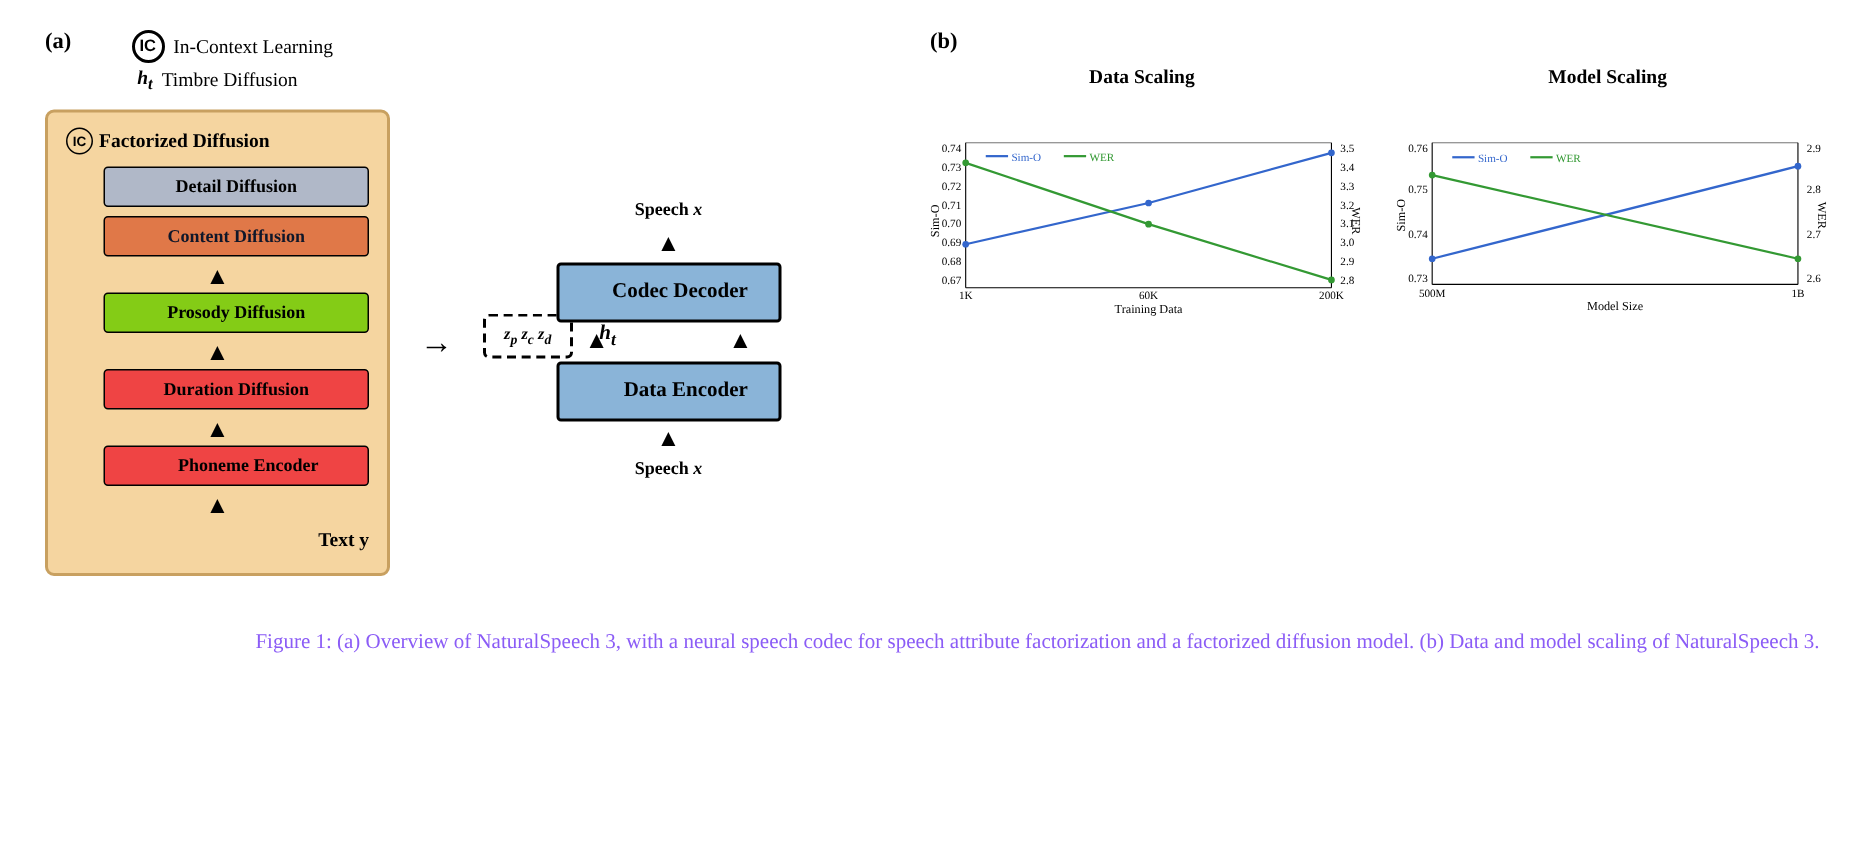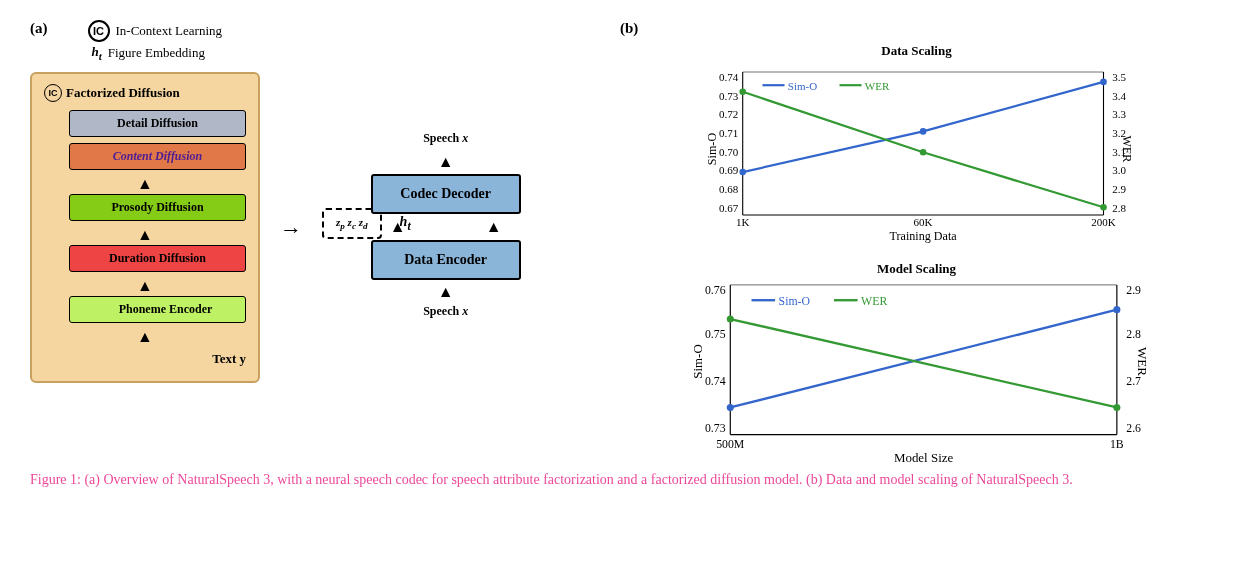--- a/index.html
+++ b/index.html
@@ -106,24 +106,24 @@
       text-align: center;
       padding: 5px 4px;
       margin-bottom: 6px;
       font-size: 12px;
       font-weight: bold;
       position: relative;
       margin-left: 25px;
     }
 
     .detail-diff { background: #b0b8c8; }
-    .content-diff { background: #e07848; color: #4c1d95; font-style: italic; }
+    .content-diff { background: #e07848; color: #0f172a; }
     .prosody-diff { background: #84cc16; }
     .duration-diff { background: #ef4444; }
-    .phoneme-enc { background: #bef264; padding-left: 20px; }
+    .phoneme-enc { background: #ef4444; padding-left: 20px; }
 
     .arrow-down {
       text-align: center;
       font-size: 16px;
       line-height: 1;
       margin-bottom: 2px;
     }
 
     .text-y {
       text-align: right;
@@ -165,21 +165,21 @@
       margin-bottom: 4px;
     }
 
     .codec-box {
       border: 2px solid #000;
       background: #8ab4d8;
       border-radius: 3px;
       padding: 10px 20px;
       font-size: 14px;
       font-weight: bold;
-      text-align: center;
+      text-align: right;
       width: 150px;
     }
 
     .arrow-up {
       font-size: 16px;
       text-align: center;
       line-height: 1.5;
     }
 
     
@@ -188,21 +188,21 @@
     }
 
     .diagram-b-label {
       font-size: 15px;
       font-weight: bold;
       margin-bottom: 6px;
     }
 
     .charts-col {
       display: flex;
-      flex-direction: column;
+      flex-direction: row;
       gap: 28px;
     }
 
     .chart-container {
       position: relative;
       width: 100%;
       height: 190px;
     }
 
     .chart-title {
@@ -215,42 +215,43 @@
     svg.chart {
       width: 100%;
       height: 165px;
       overflow: visible;
     }
 
     
     .caption {
       font-size: 14px;
       line-height: 1.5;
-      margin-top: 8px;
-      color: #ec4899;
+      margin-top: 24px;
+      color: #8b5cf6;
+      text-align: right;
     }
 
   </style>
 </head>
 <body>
 
 <div class="main-content">
   <div class="top-section">
 
     <div class="diagram-a">
       <div style="display:flex; align-items:flex-start; gap:10px;">
         <span class="diagram-a-label">(a)</span>
         <div class="legend">
           <div class="legend-row">
             <span class="ic-badge">IC</span>
             <span>In-Context Learning</span>
           </div>
           <div class="legend-row">
             <span style="font-style:italic; font-weight:bold; margin-left:4px;">h<sub>t</sub></span>
-            <span> Figure Embedding</span>
+            <span> Timbre Diffusion</span>
           </div>
         </div>
       </div>
 
       <div class="diagram-body">
 
         <div class="factorized-box">
           <div class="factorized-title">
             <span class="ic-small">IC</span>
             <span>Factorized Diffusion</span>

